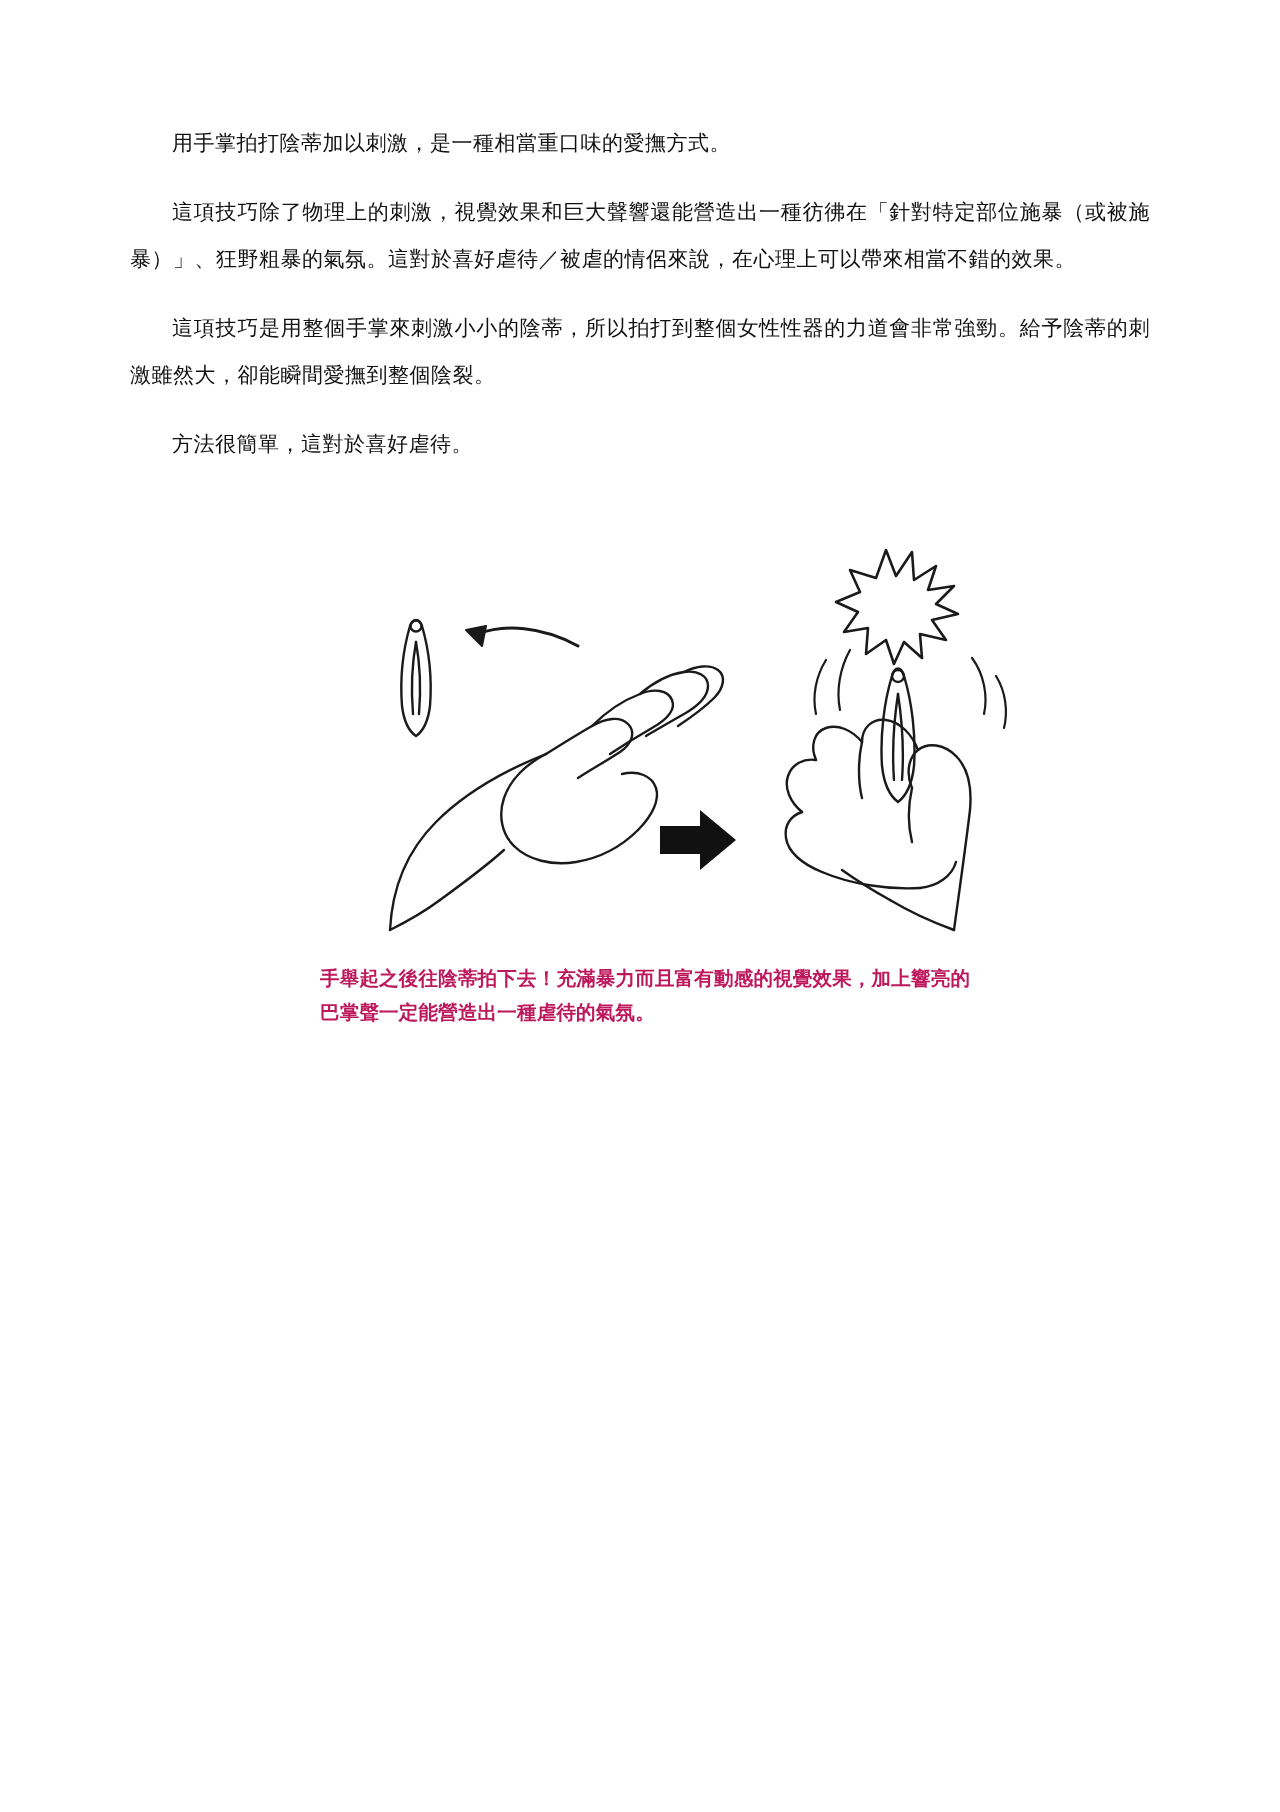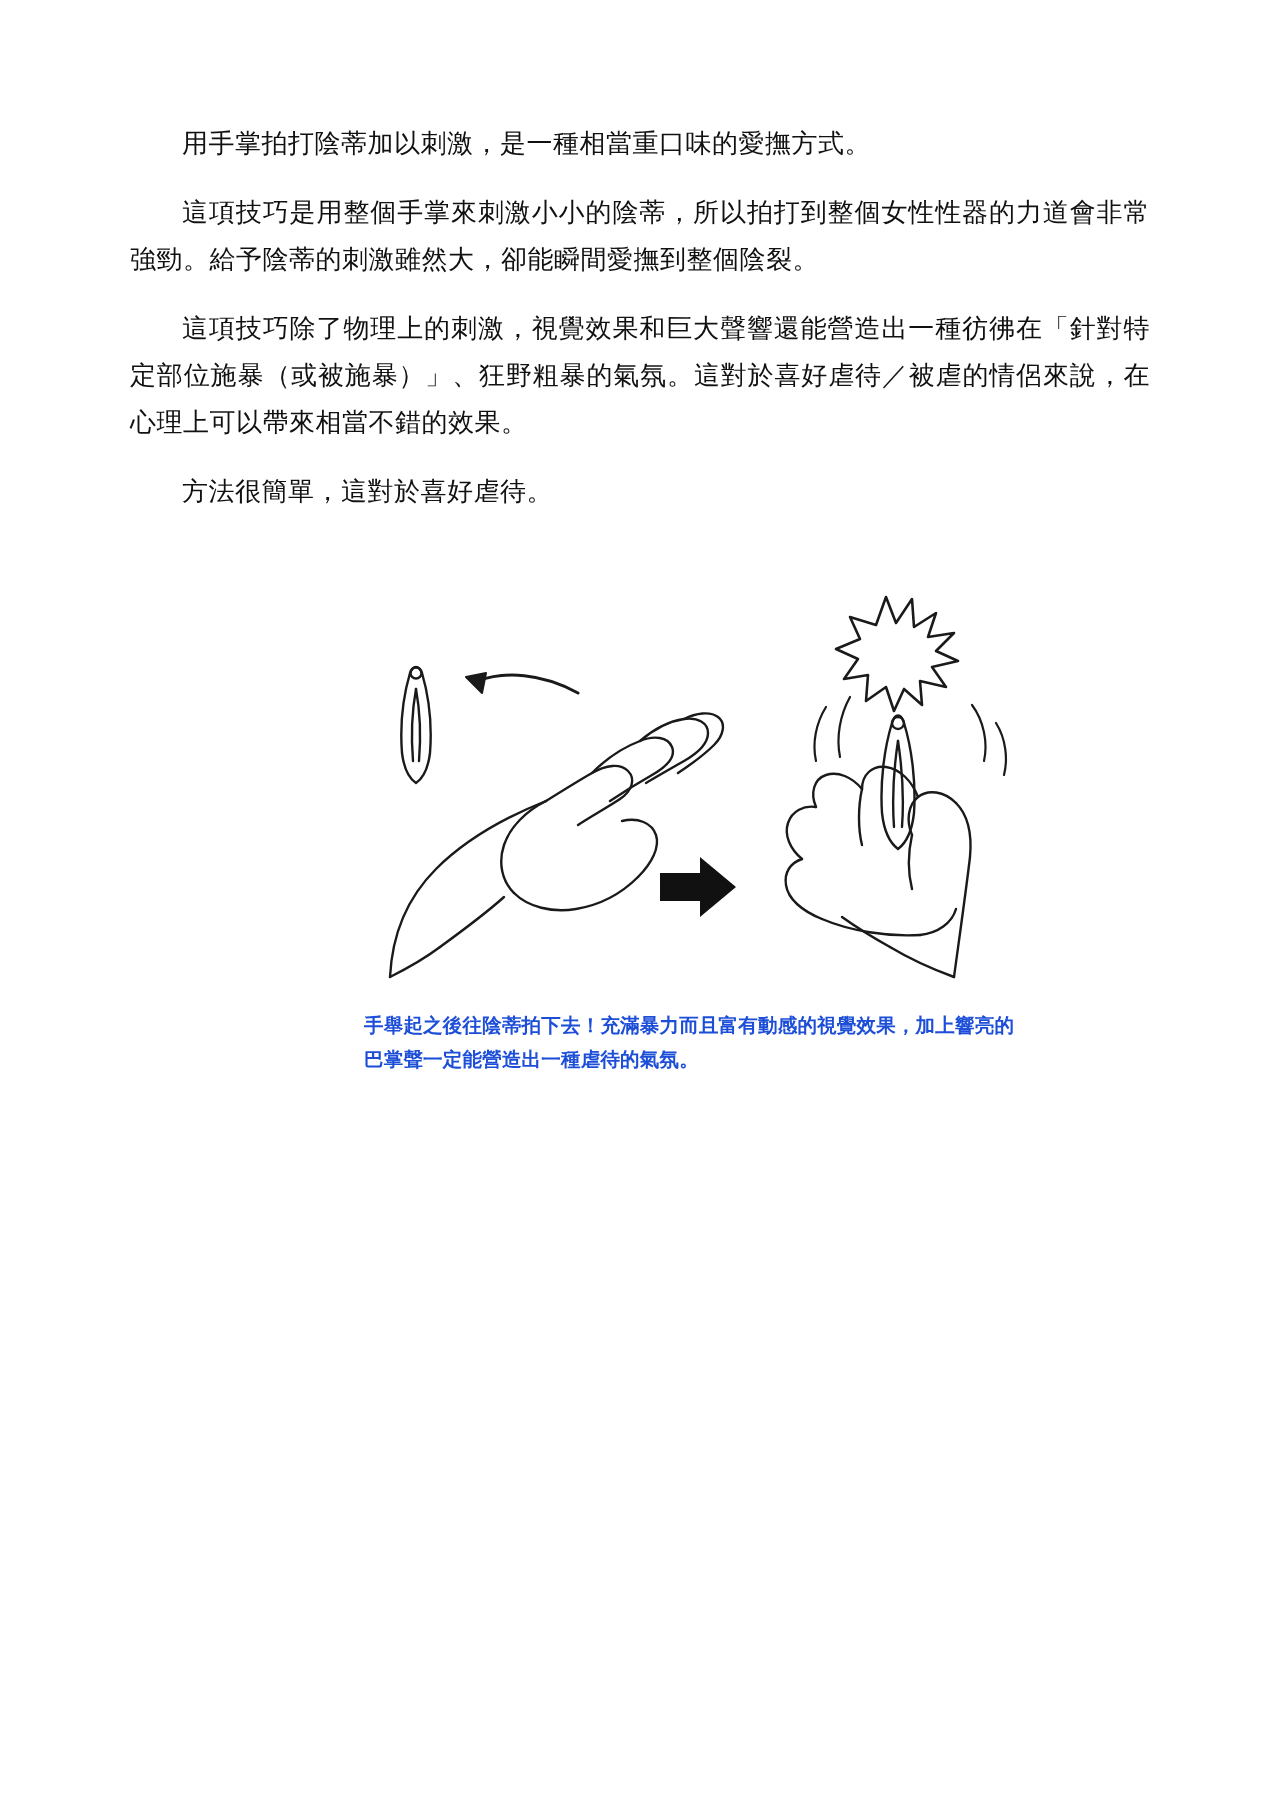--- a/index.html
+++ b/index.html
@@ -22,21 +22,21 @@
     height: 1812px;
     background: #fff;
   }
   .content {
     position: absolute;
     left: 130px;
     top: 120px;
     width: 1020px;
   }
   p.body-para {
-    font-size: 26px;
+    font-size: 21px;
     line-height: 47px;
     margin: 0 0 22px 0;
     text-indent: 2em;
     letter-spacing: 0.5px;
     text-align: justify;
     font-family: "DejaVu Sans", "Liberation Sans", sans-serif;
     font-weight: 400;
     color: #111;
   }
   .figure-block {
@@ -54,38 +54,37 @@
   }
   .caption {
     position: absolute;
     left: 190px;
     top: 432px;
     width: 660px;
     font-size: 19.5px;
     line-height: 34px;
     font-family: "DejaVu Sans", "Liberation Sans", sans-serif;
     font-weight: 700;
-    color: #1d4ed8;
+    color: #be185d;
     letter-spacing: 0.2px;
-    margin-left: 44px;
   }
   .after-figure {
     margin-top: 26px;
   }
   svg { display: block; }
 </style>
 </head>
 <body>
 
 <div class="page">
   <div class="content">
 
     <p class="body-para">用手掌拍打陰蒂加以刺激，是一種相當重口味的愛撫方式。</p>
+    <p class="body-para">這項技巧除了物理上的刺激，視覺效果和巨大聲響還能營造出一種彷彿在「針對特定部位施暴（或被施暴）」、狂野粗暴的氣氛。這對於喜好虐待／被虐的情侶來說，在心理上可以帶來相當不錯的效果。</p>
     <p class="body-para">這項技巧是用整個手掌來刺激小小的陰蒂，所以拍打到整個女性性器的力道會非常強勁。給予陰蒂的刺激雖然大，卻能瞬間愛撫到整個陰裂。</p>
-    <p class="body-para">這項技巧除了物理上的刺激，視覺效果和巨大聲響還能營造出一種彷彿在「針對特定部位施暴（或被施暴）」、狂野粗暴的氣氛。這對於喜好虐待／被虐的情侶來說，在心理上可以帶來相當不錯的效果。</p>
     <p class="body-para">方法很簡單，這對於喜好虐待。</p>
 
     <div class="figure-block">
 
       <div class="figure-art">
         <svg viewBox="0 0 760 420" width="760" height="420" fill="none" stroke="#1a1a1a" stroke-width="2.4" stroke-linecap="round" stroke-linejoin="round">
 
           <g>
 
             <g>

